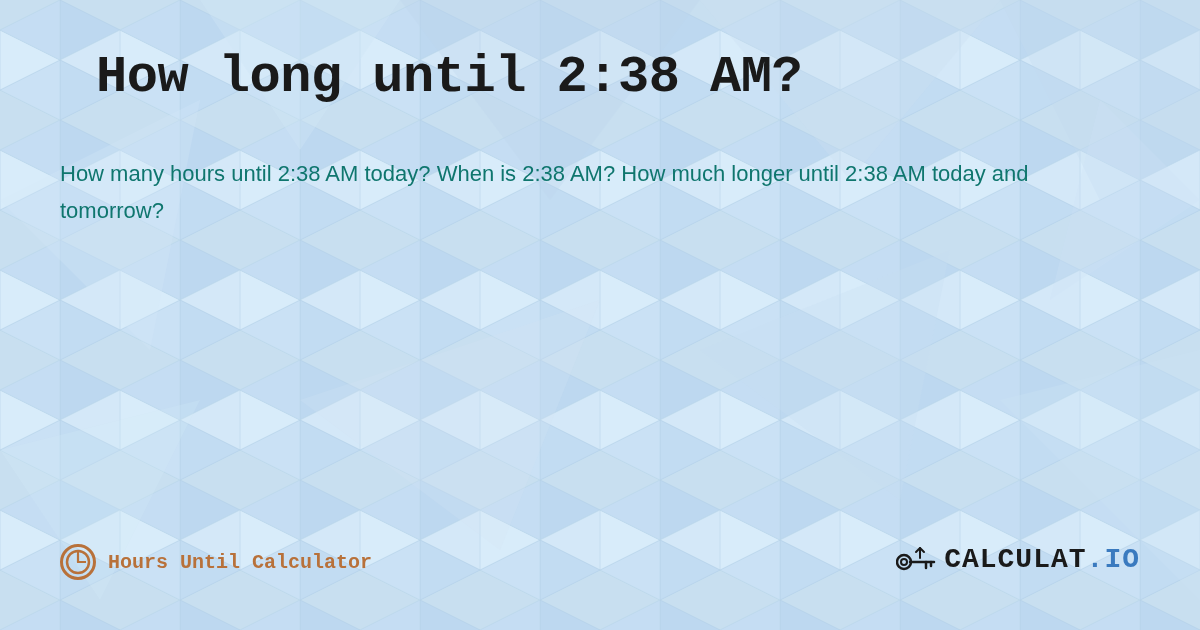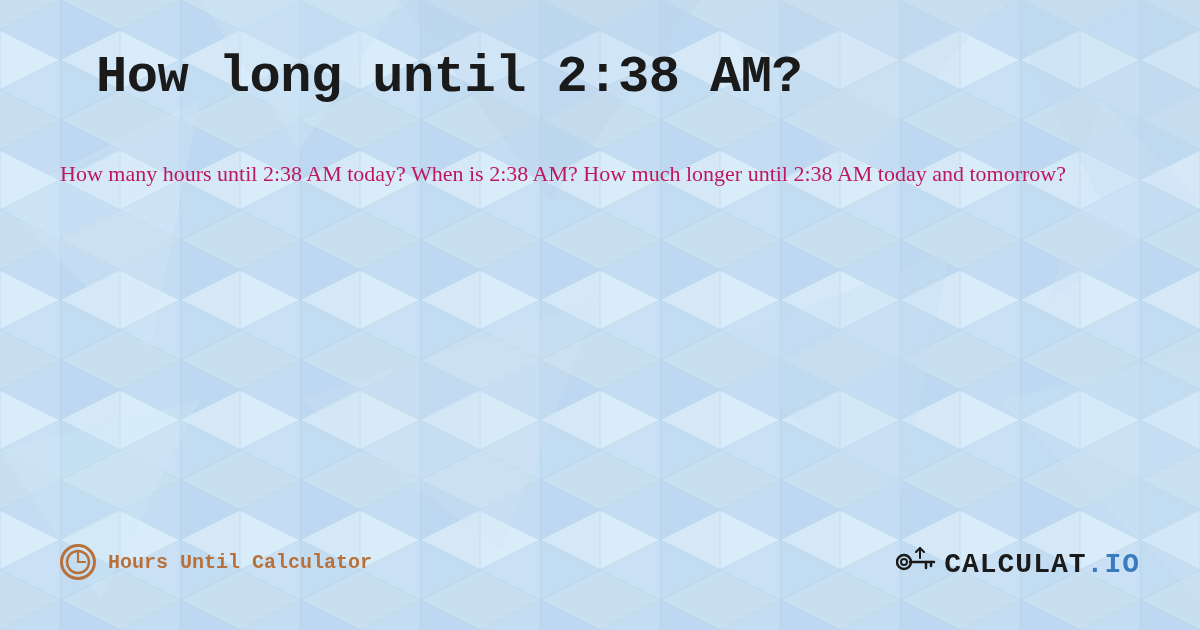--- a/index.html
+++ b/index.html
@@ -43,23 +43,23 @@
       font-family: 'Courier New', Courier, monospace;
       font-size: 52px;
       font-weight: 700;
       color: #1a1a1a;
       margin-bottom: 48px;
       letter-spacing: -0.5px;
       padding-left: 36px;
     }
 
     .description {
-      font-family: Liberation Serif, serif;
+      font-family: Liberation Sans, sans-serif;
       font-size: 22px;
-      color: #be185d;
+      color: #0f766e;
       line-height: 1.7;
       max-width: 1050px;
     }
 
     .footer {
       display: flex;
       align-items: center;
       justify-content: space-between;
       padding-bottom: 10px;
     }
@@ -107,21 +107,21 @@
 
     .footer-label {
       font-family: 'Courier New', Courier, monospace;
       font-size: 20px;
       font-weight: 700;
       color: #b8713a;
     }
 
     .brand {
       display: flex;
-      align-items: flex-end;
+      align-items: flex-start;
       gap: 8px;
     }
 
     .brand-text {
       font-family: 'Courier New', Courier, monospace;
       font-size: 28px;
       font-weight: 700;
       color: #1a1a1a;
       letter-spacing: 1px;
     }

